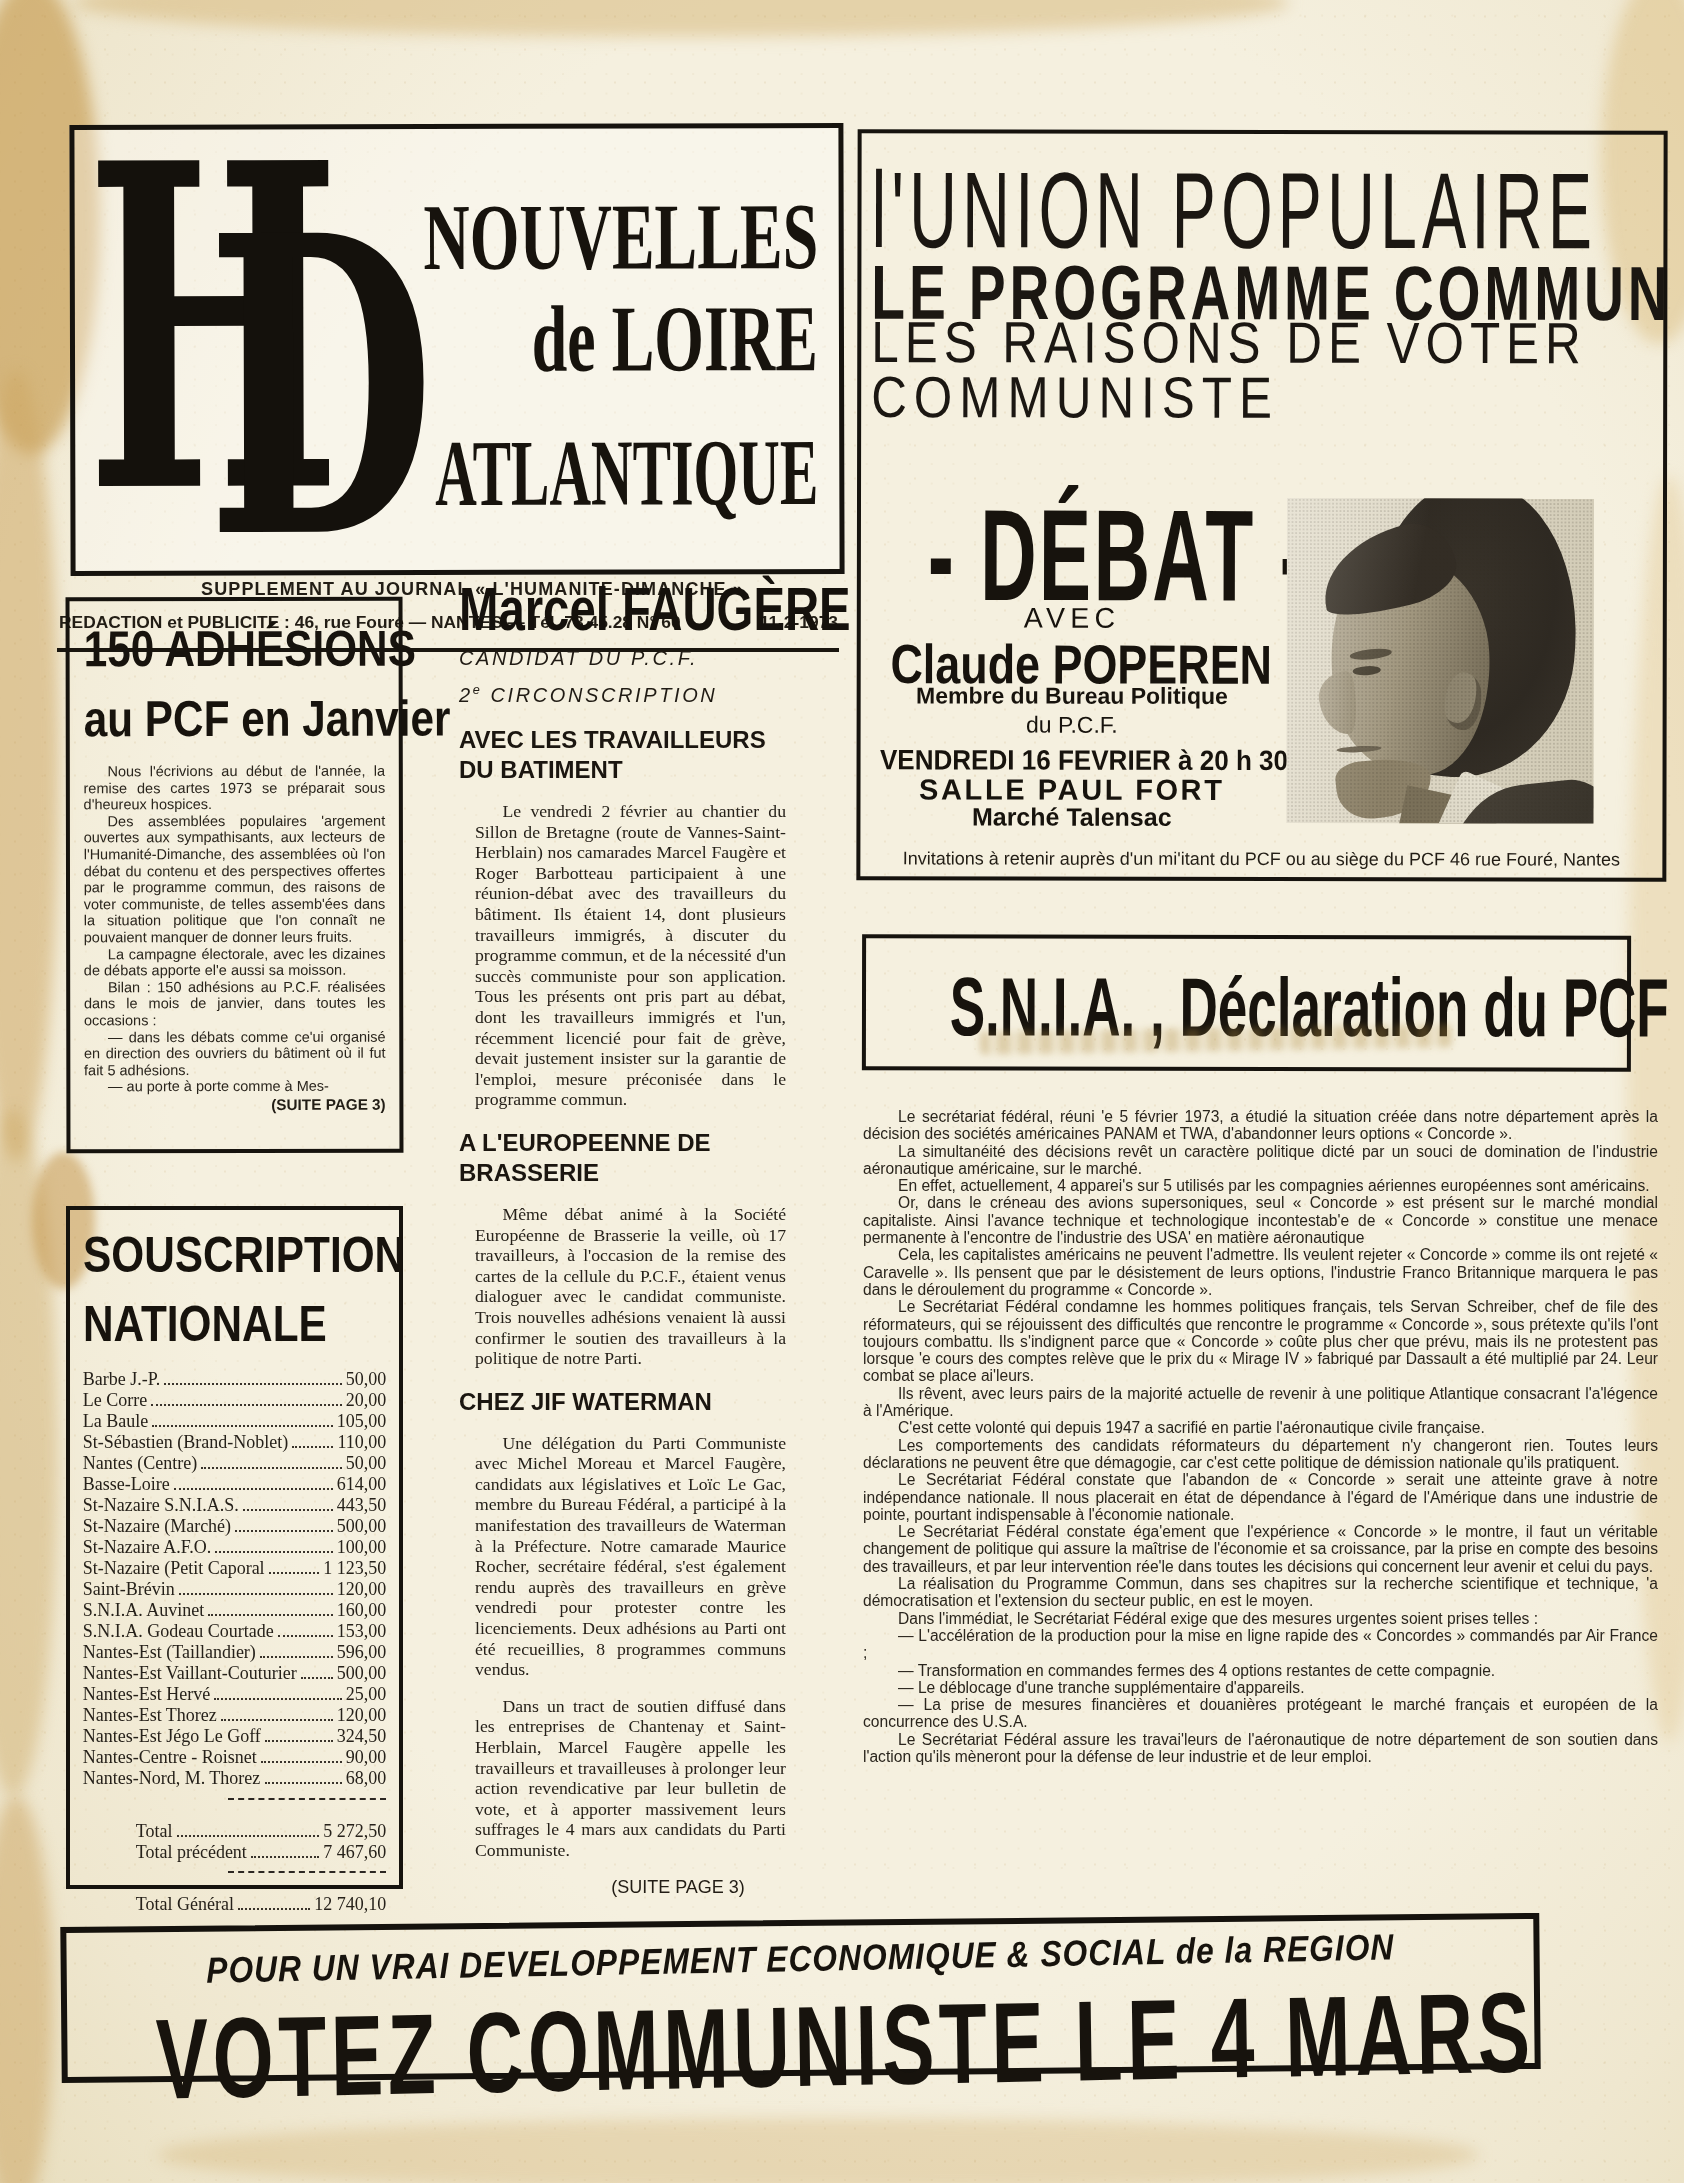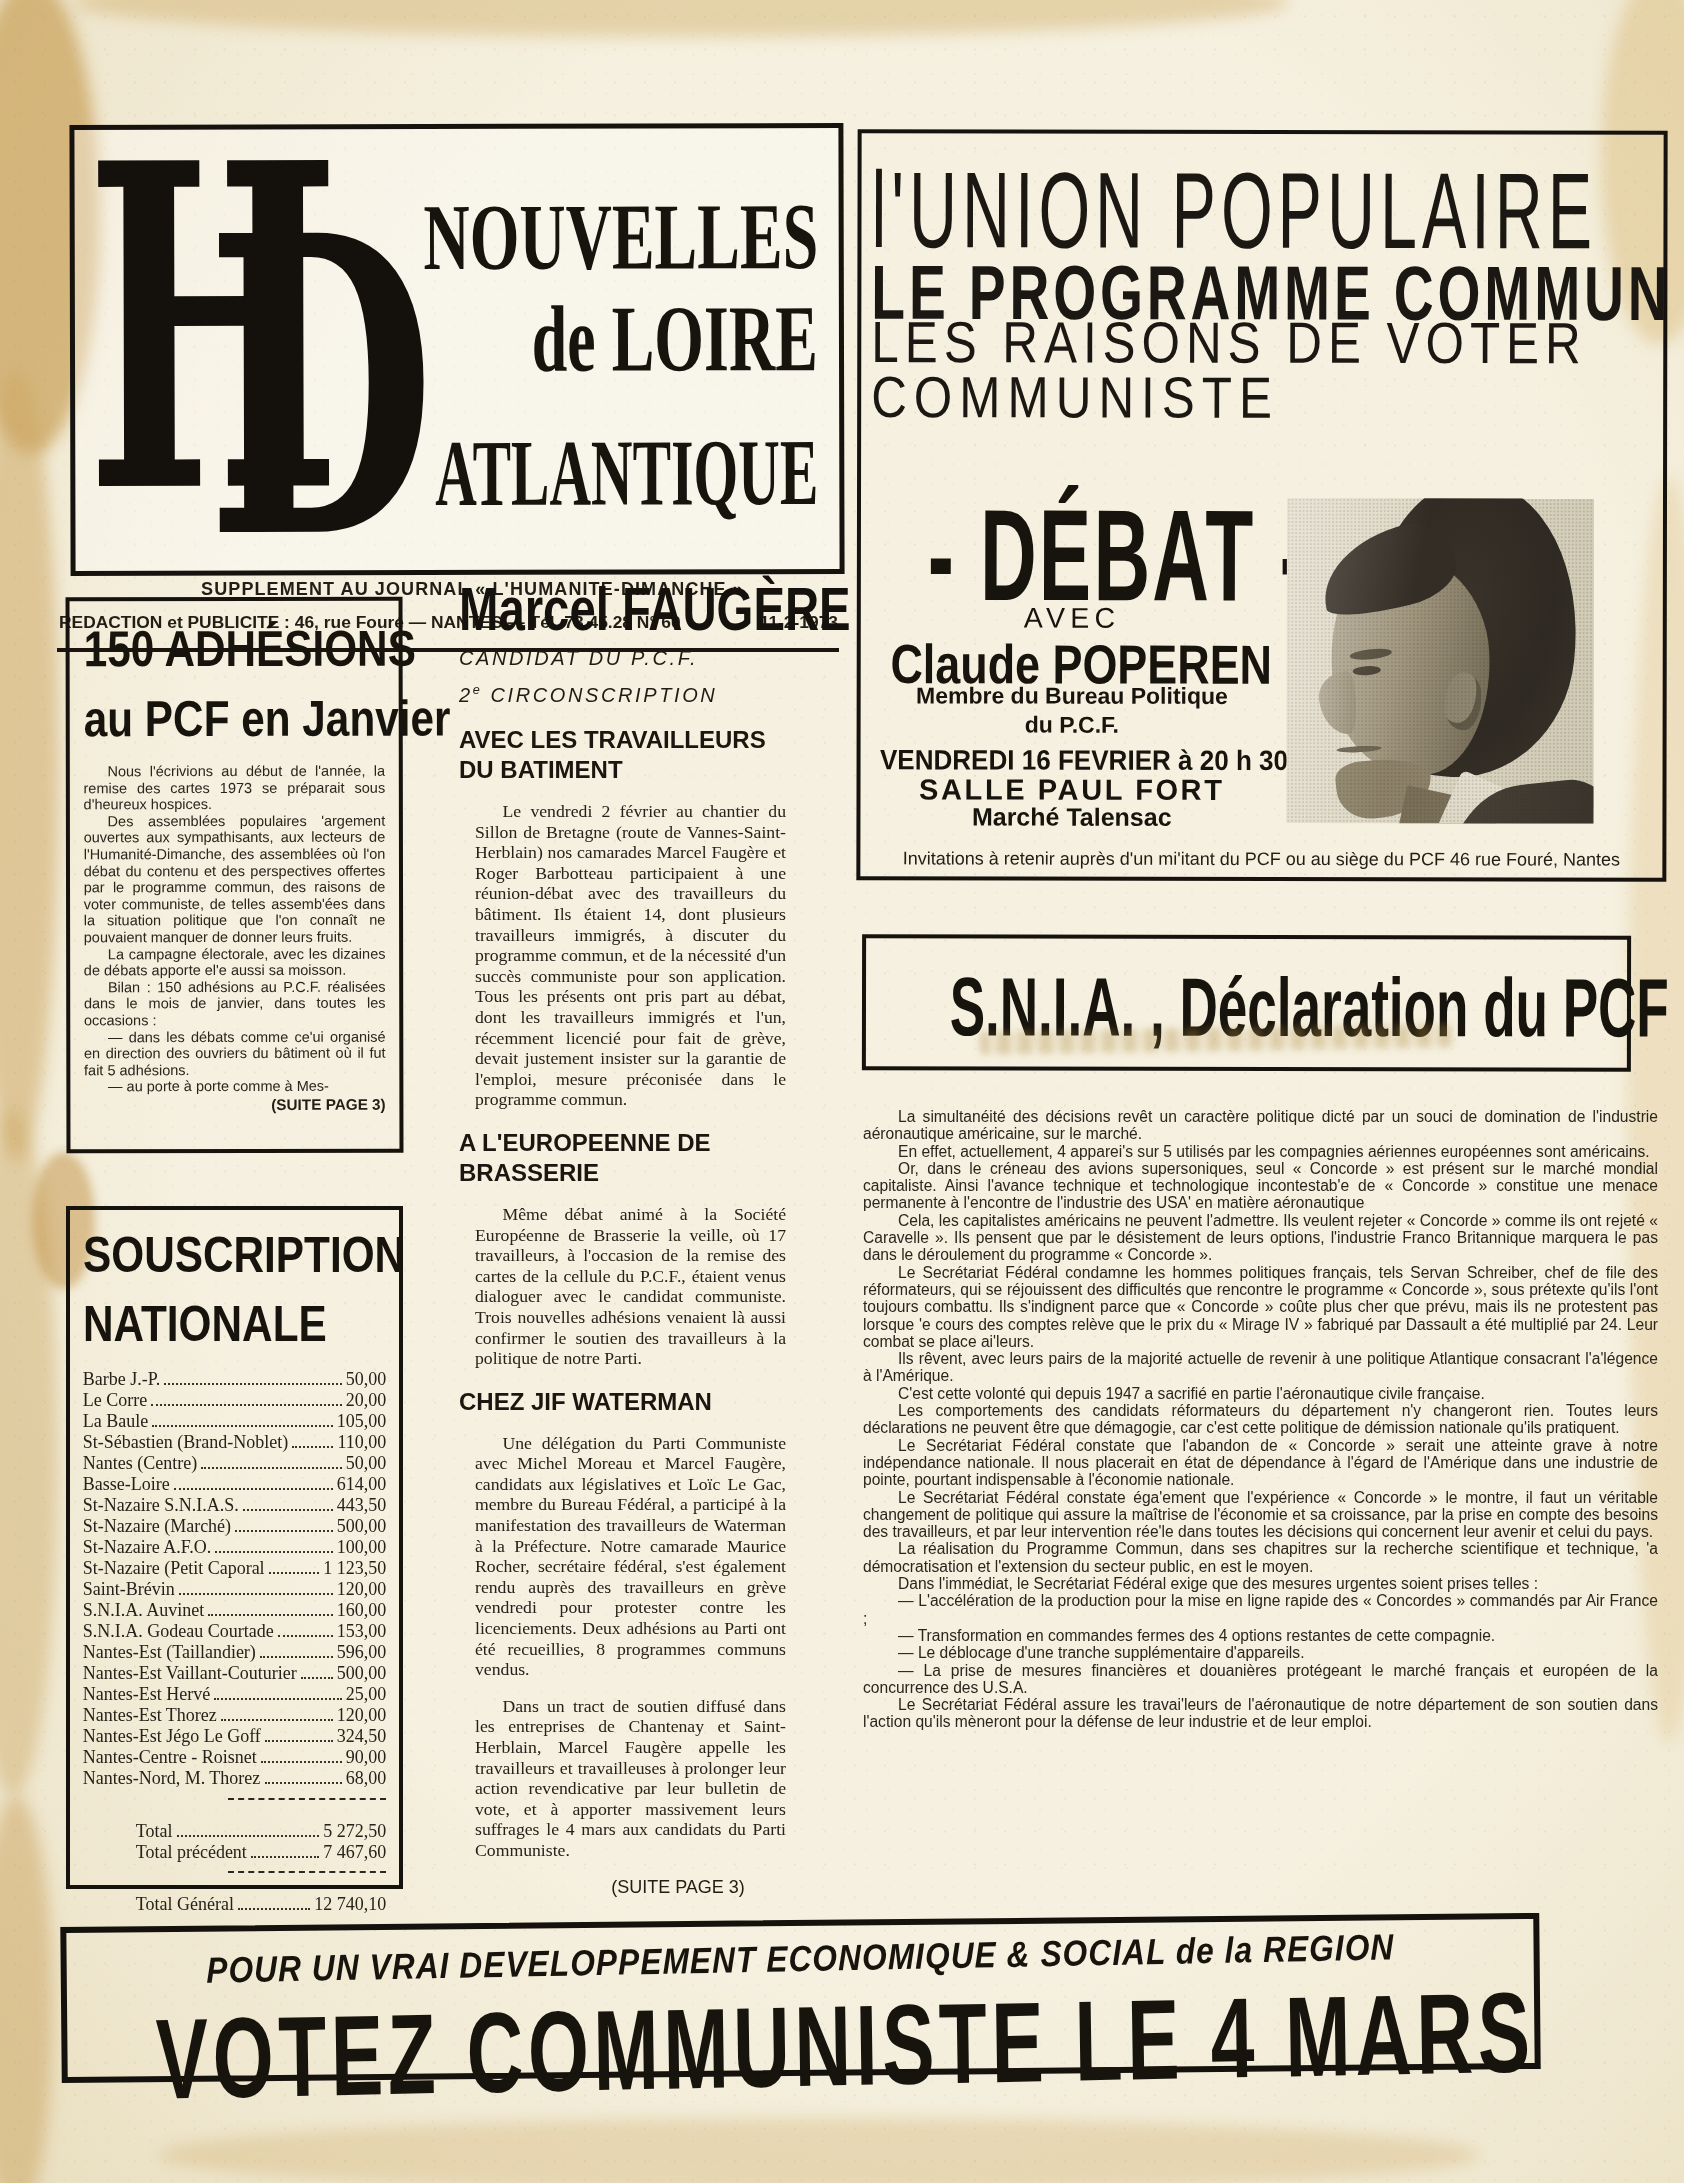--- a/index.html
+++ b/index.html
@@ -55,21 +55,21 @@
   .p1{top:15px;font-size:83px;font-weight:400;letter-spacing:6.3px;transform:scale(.80,1.30);}
   .p2{top:115px;font-size:60px;font-weight:bold;letter-spacing:4.2px;transform:scale(.92,1.28);}
   .p3{top:175px;font-size:52px;font-weight:400;letter-spacing:6.3px;transform:scale(.95,1.12);}
   .p4{top:230px;font-size:52px;font-weight:400;letter-spacing:7.4px;transform:scale(.95,1.12);}
   .debat-col{position:absolute;left:5.3px;top:0;width:412px;height:100%;text-align:center;color:#17130d;}
   .dline{position:absolute;left:0;width:100%;white-space:nowrap;}
   .d-debat{top:347px;font-size:112px;font-weight:bold;letter-spacing:3.2px;transform:scale(.70,1.16);transform-origin:center top;}
   .d-avec{top:468px;font-size:28.5px;letter-spacing:5.3px;}
   .d-name{top:499px;font-size:51px;font-weight:bold;transform:scale(.88,1.08);transform-origin:center top;}
   .d-role1{top:549px;font-size:23px;font-weight:bold;}
-  .d-role2{top:578px;font-size:23px;font-weight:bold;}
+  .d-role2{top:578px;font-size:23px;font-weight:normal;}
   .d-when{top:611px;font-size:28px;font-weight:bold;transform:scale(.93,1);transform-origin:center top;}
   .d-where1{top:640px;font-size:29px;font-weight:bold;letter-spacing:2.6px;}
   .d-where2{top:669px;font-size:25px;font-weight:bold;}
   .invit{position:absolute;left:0;bottom:7.4px;width:100%;text-align:center;font-size:18px;font-weight:500;color:#221d15;white-space:nowrap;}
 
   
   .photo{position:absolute;left:426px;top:364px;width:307px;height:325px;overflow:hidden;
     background:linear-gradient(100deg,#e6e1d2 0%,#ded8c6 45%,#cfc8b2 100%);}
   .photo .hair{position:absolute;left:79px;top:-16px;width:211px;height:296px;background:
     radial-gradient(ellipse at 45% 40%, #39332a 0%, #2e2922 55%, #3b352c 100%);
@@ -376,20 +376,21 @@
       </div>
 
     <div class="suite-line">(SUITE PAGE 3)</div>
   </div>
 
   <div class="snia-box">
     <div class="snia-head">S.N.I.A. , Déclaration du PCF</div>
     <div class="snia-ghost"></div>
   </div>
   <div class="snia-body">
+      <p>Le secrétariat fédéral, réuni 'e 5 février 1973, a étudié la situation créée dans notre département après la décision des sociétés américaines PANAM et TWA, d'abandonner leurs options « Concorde ».</p>
       <p>La simultanéité des décisions revêt un caractère politique dicté par un souci de domination de l'industrie aéronautique américaine, sur le marché.</p>
       <p>En effet, actuellement, 4 apparei's sur 5 utilisés par les compagnies aériennes européennes sont américains.</p>
       <p>Or, dans le créneau des avions supersoniques, seul « Concorde » est présent sur le marché mondial capitaliste. Ainsi l'avance technique et technologique incontestab'e de « Concorde » constitue une menace permanente à l'encontre de l'industrie des USA' en matière aéronautique</p>
       <p>Cela, les capitalistes américains ne peuvent l'admettre. Ils veulent rejeter « Concorde » comme ils ont rejeté « Caravelle ». Ils pensent que par le désistement de leurs options, l'industrie Franco Britannique marquera le pas dans le déroulement du programme « Concorde ».</p>
       <p>Le Secrétariat Fédéral condamne les hommes politiques français, tels Servan Schreiber, chef de file des réformateurs, qui se réjouissent des difficultés que rencontre le programme « Concorde », sous prétexte qu'ils l'ont toujours combattu. Ils s'indignent parce que « Concorde » coûte plus cher que prévu, mais ils ne protestent pas lorsque 'e cours des comptes relève que le prix du « Mirage IV » fabriqué par Dassault a été multiplié par 24. Leur combat se place ai'leurs.</p>
       <p>Ils rêvent, avec leurs pairs de la majorité actuelle de revenir à une politique Atlantique consacrant l'a'légence à l'Amérique.</p>
       <p>C'est cette volonté qui depuis 1947 a sacrifié en partie l'aéronautique civile française.</p>
       <p>Les comportements des candidats réformateurs du département n'y changeront rien. Toutes leurs déclarations ne peuvent être que démagogie, car c'est cette politique de démission nationale qu'ils pratiquent.</p>
       <p>Le Secrétariat Fédéral constate que l'abandon de « Concorde » serait une atteinte grave à notre indépendance nationale. Il nous placerait en état de dépendance à l'égard de l'Amérique dans une industrie de pointe, pourtant indispensable à l'économie nationale.</p>
       <p>Le Secrétariat Fédéral constate éga'ement que l'expérience « Concorde » le montre, il faut un véritable changement de politique qui assure la maîtrise de l'économie et sa croissance, par la prise en compte des besoins des travailleurs, et par leur intervention rée'le dans toutes les décisions qui concernent leur avenir et celui du pays.</p>

